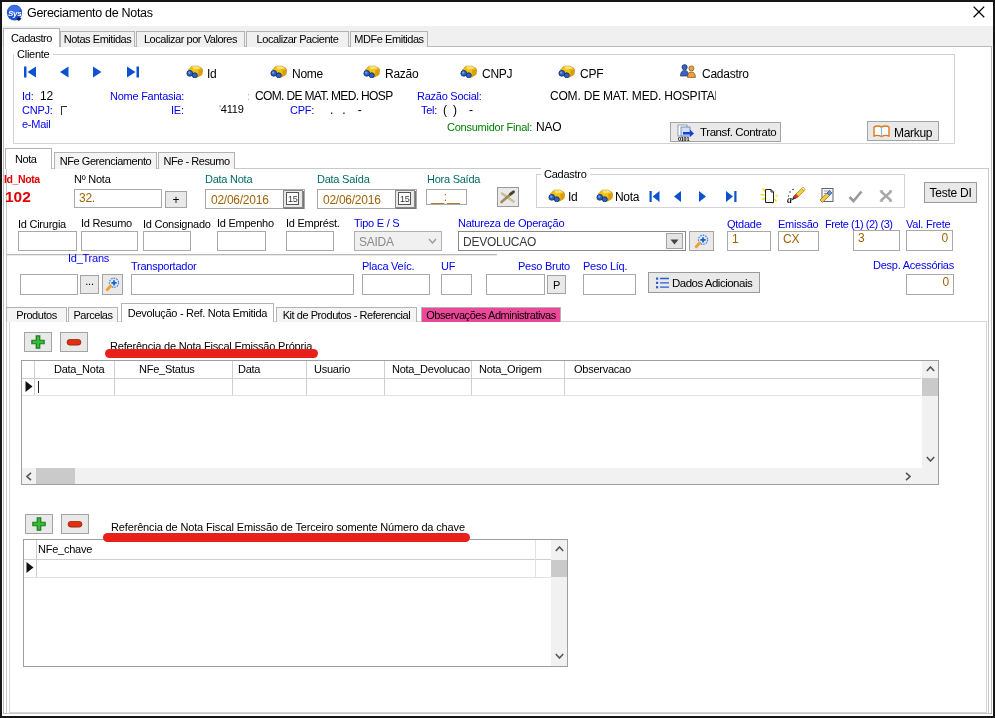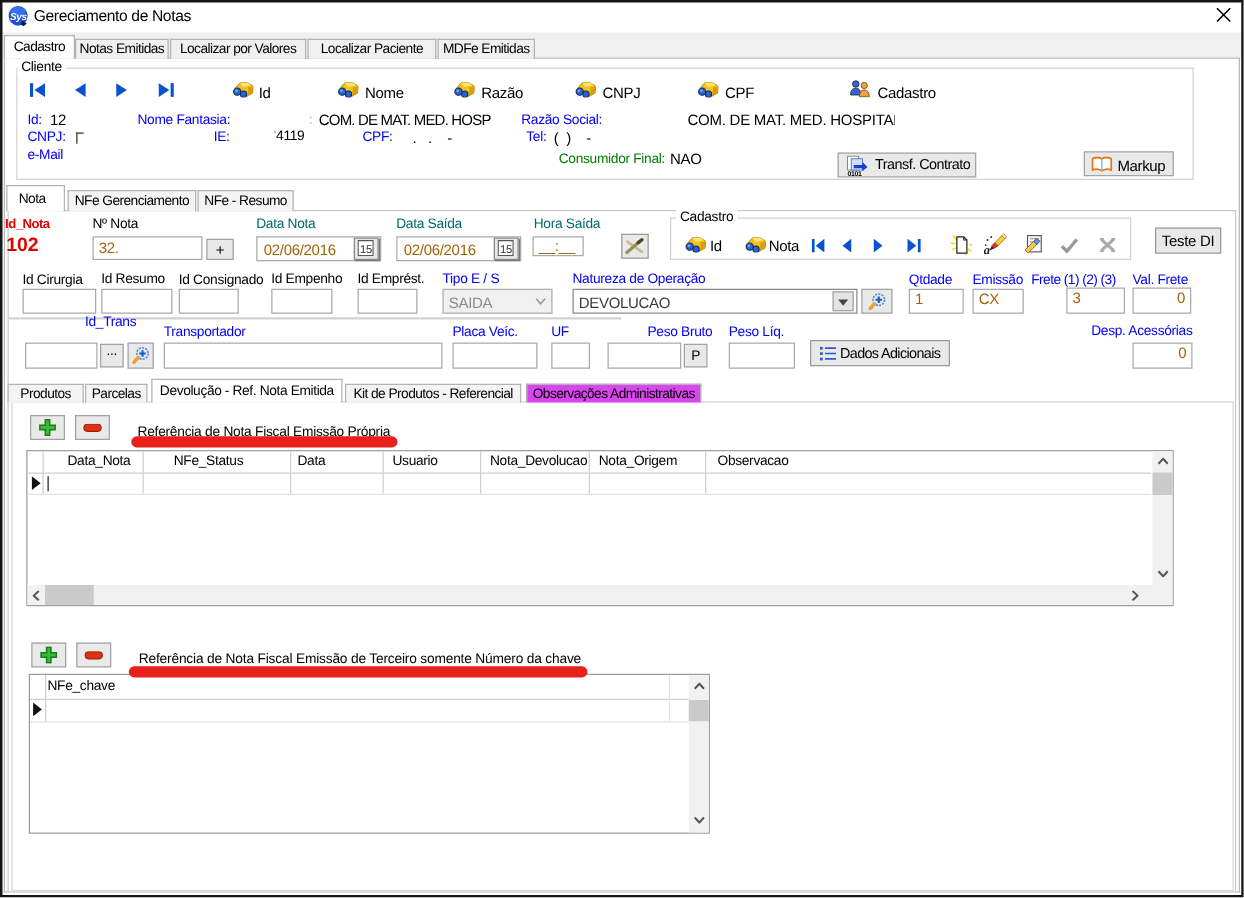--- a/index.html
+++ b/index.html
@@ -294,21 +294,21 @@
       <rect x="0" y="9.1" width="2.2" height="2.2"></rect>
     </g>
 </svg>
 <div class="a blue" style="left:873px;top:258.5px;">Desp. Acessórias</div>
 <div class="in" style="left:906px;top:274px;width:48px;height:21px;text-align:right;"><span class="gray v12" style="padding-right:4px;">0</span></div>
 
 <div class="a" style="left:9px;top:321px;width:978px;height:391.5px;border:1px solid #d6d6d6;box-sizing:border-box;background:#fff;"></div>
 <div class="tabs" style="left:6px;top:307px;width:61px;height:15px;line-height:14px;background:#f4f4f4;">Produtos</div>
 <div class="tabs" style="left:68px;top:307px;width:50px;height:15px;line-height:14px;background:#f4f4f4;">Parcelas</div>
 <div class="tabs" style="left:276px;top:307px;width:141px;height:15px;line-height:14px;background:#f4f4f4;">Kit de Produtos - Referencial</div>
-<div class="tabs" style="left:421px;top:307px;width:140px;height:15px;line-height:14px;background:#d946ef;">Observações Administrativas</div>
+<div class="tabs" style="left:421px;top:307px;width:140px;height:15px;line-height:14px;background:#ec4899;">Observações Administrativas</div>
 <div class="tabact" style="left:121px;top:303px;width:153px;height:19px;line-height:18px;letter-spacing:-0.3px;">Devolução - Ref. Nota Emitida</div>
 
 <div class="btn" style="left:24px;top:332px;width:28px;height:19.5px;"></div>
 <svg class="a" style="left:31px;top:335px;" width="14" height="14" viewBox="0 0 16 16">
  <path d="M6 1 L10 1 L10 6 L15 6 L15 10 L10 10 L10 15 L6 15 L6 10 L1 10 L1 6 L6 6 Z" fill="#3cb83c" stroke="#15801a" stroke-width="1.4"></path>
 </svg>
 <div class="btn" style="left:60px;top:332px;width:28px;height:19.5px;"></div>
 <svg class="a" style="left:66px;top:339px;" width="16" height="6.5" viewBox="0 0 18 8">
  <rect x="0.5" y="0.5" width="17" height="7" rx="3.5" fill="#e03014" stroke="#991f08" stroke-width="1"></rect>
 </svg>

